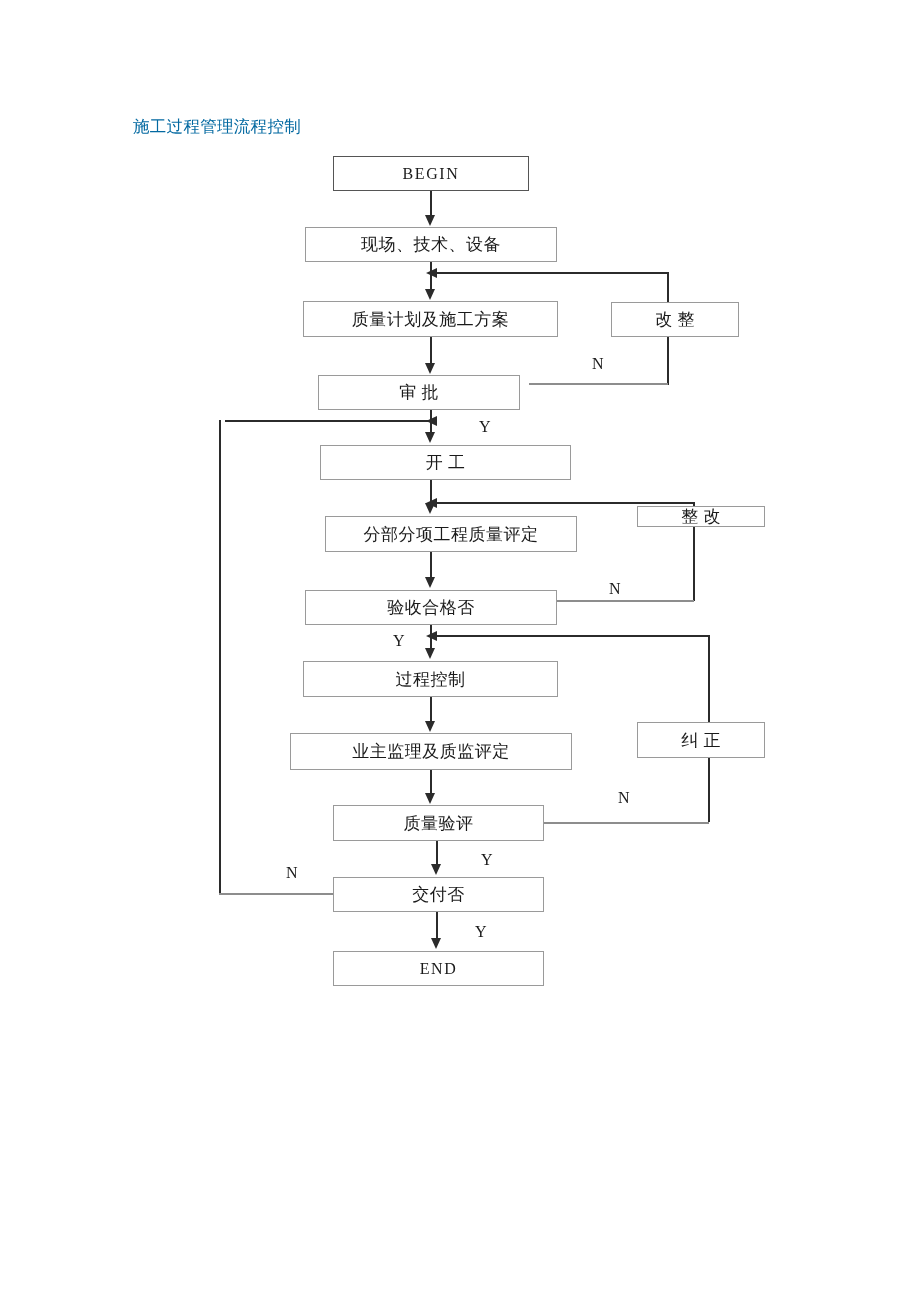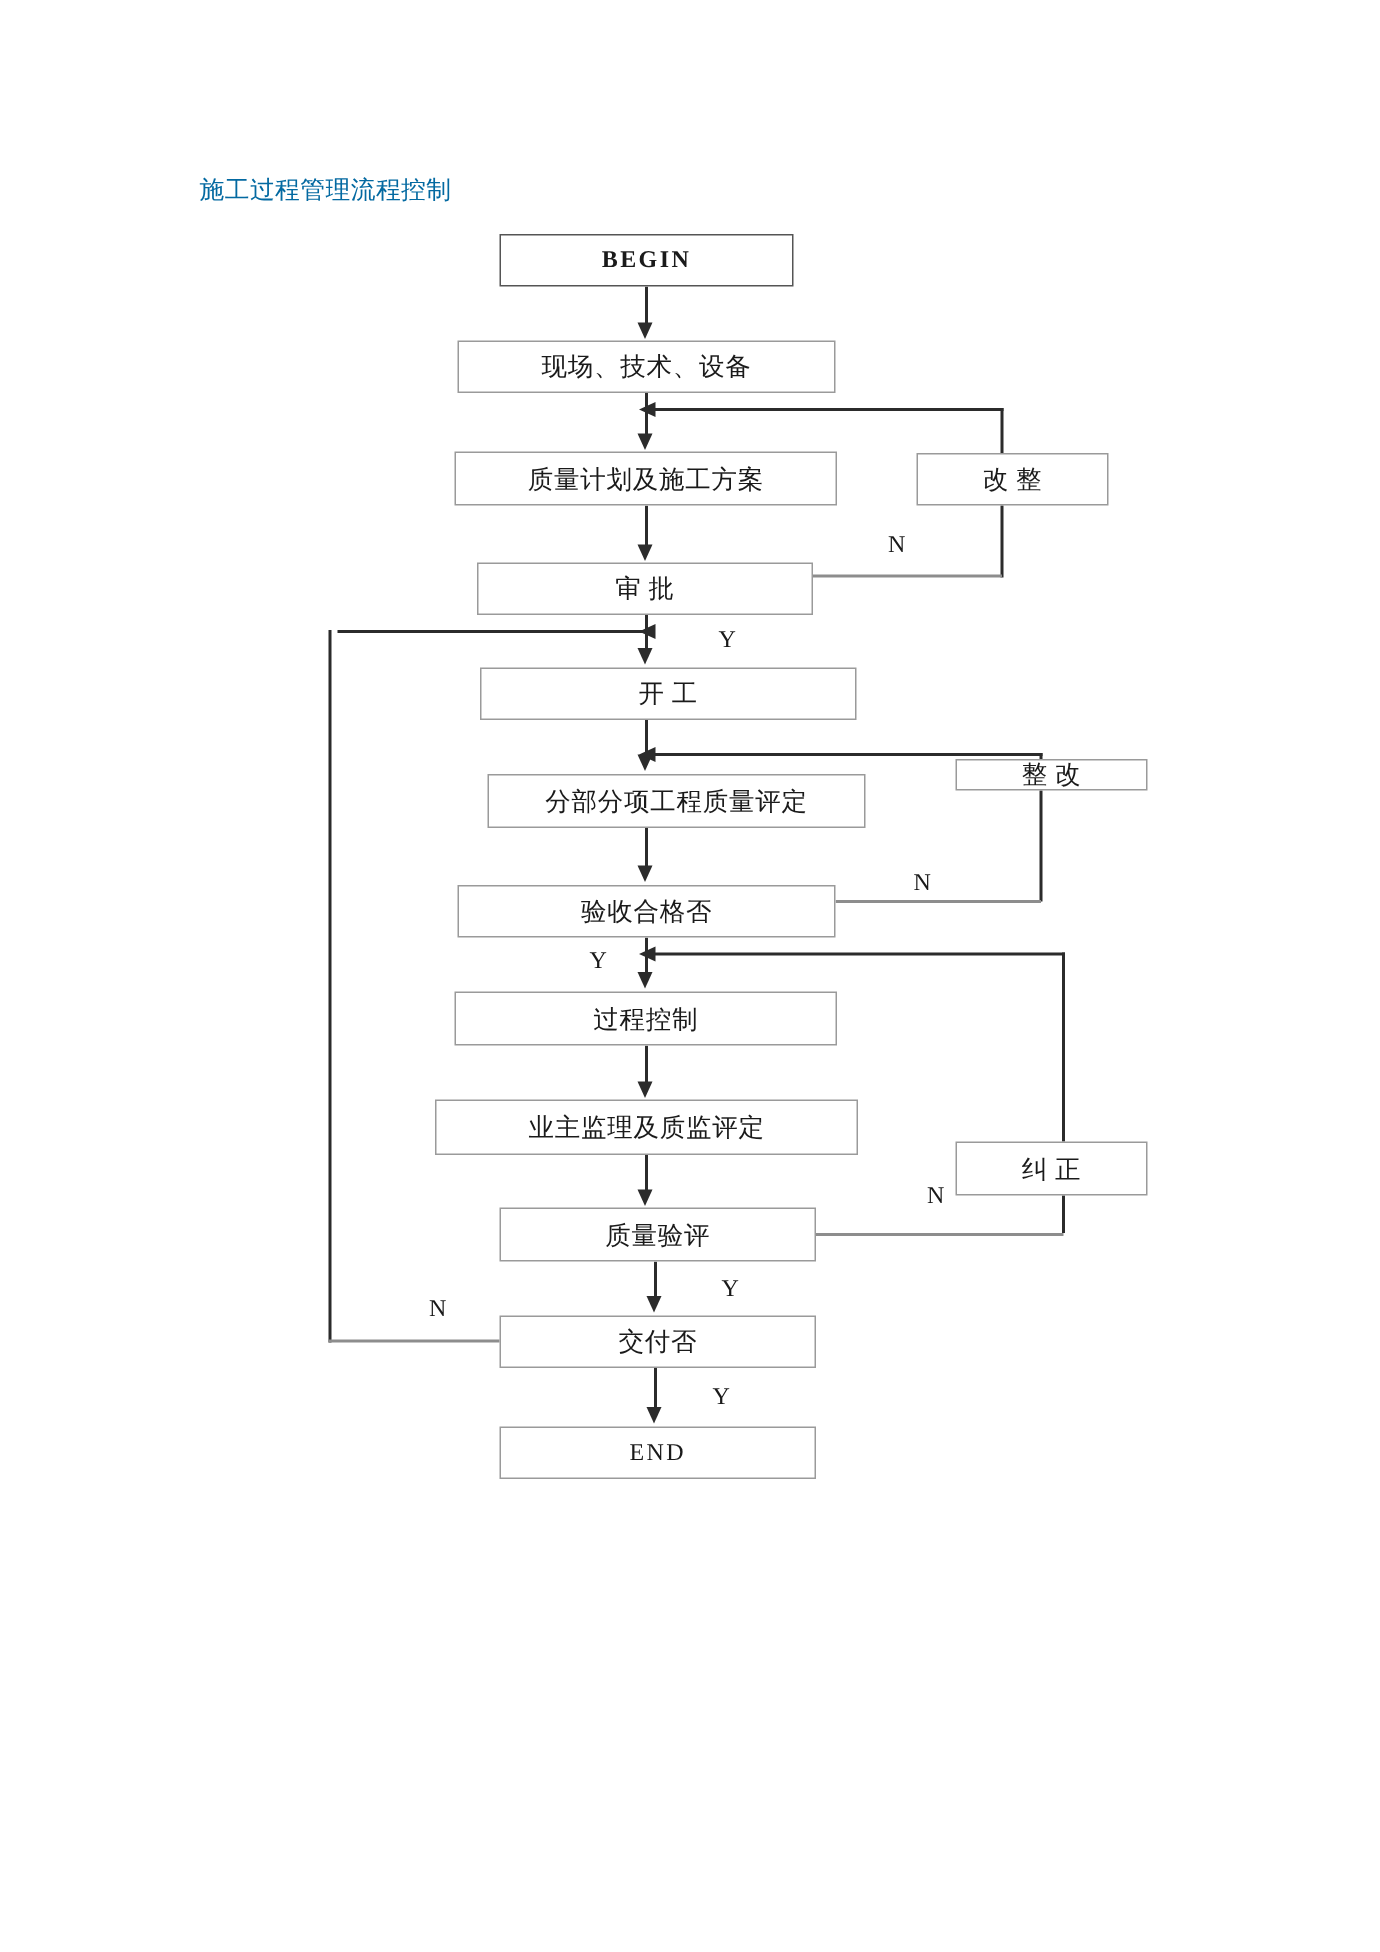--- a/index.html
+++ b/index.html
@@ -36,21 +36,20 @@
     display: flex;
     align-items: center;
     justify-content: center;
     font-size: 17px;
     letter-spacing: 0.5px;
     white-space: nowrap;
     z-index: 3;
   }
   .node.dark {
     border: 1.4px solid #555555;
-    font-weight: bold;
   }
   .node.latin {
     font-family: "Liberation Serif", "DejaVu Serif", serif;
     font-size: 16px;
     letter-spacing: 1.6px;
   }
   .edge {
     position: absolute;
     background: #2b2b2b;
     z-index: 1;
@@ -97,21 +96,21 @@
   </div>
 
   <div class="node" style="left:305px; top:227px; width:252px; height:35px;">
     <span>现场、技术、设备</span>
   </div>
 
   <div class="node" style="left:303px; top:301px; width:255px; height:36px;">
     <span>质量计划及施工方案</span>
   </div>
 
-  <div class="node" style="left:318px; top:375px; width:224px; height:35px;font-family:Liberation Serif, serif;">
+  <div class="node" style="left:318px; top:375px; width:202px; height:35px;font-family:Liberation Serif, serif;">
     <span>审  批</span>
   </div>
 
   <div class="node" style="left:611px; top:302px; width:128px; height:35px;">
     <span>改  整</span>
   </div>
 
   <div class="node" style="left:320px; top:445px; width:251px; height:35px;">
     <span>开  工</span>
   </div>
@@ -125,21 +124,21 @@
   </div>
 
   <div class="node" style="left:305px; top:590px; width:252px; height:35px;">
     <span>验收合格否</span>
   </div>
 
   <div class="node" style="left:303px; top:661px; width:255px; height:36px;">
     <span>过程控制</span>
   </div>
 
-  <div class="node" style="left:637px; top:722px; width:128px; height:36px;margin-top:39px;">
+  <div class="node" style="left:637px; top:722px; width:128px; height:36px;">
     <span>纠  正</span>
   </div>
 
   <div class="node" style="left:290px; top:733px; width:282px; height:37px;">
     <span>业主监理及质监评定</span>
   </div>
 
   <div class="node" style="left:333px; top:805px; width:211px; height:36px;">
     <span>质量验评</span>
   </div>

